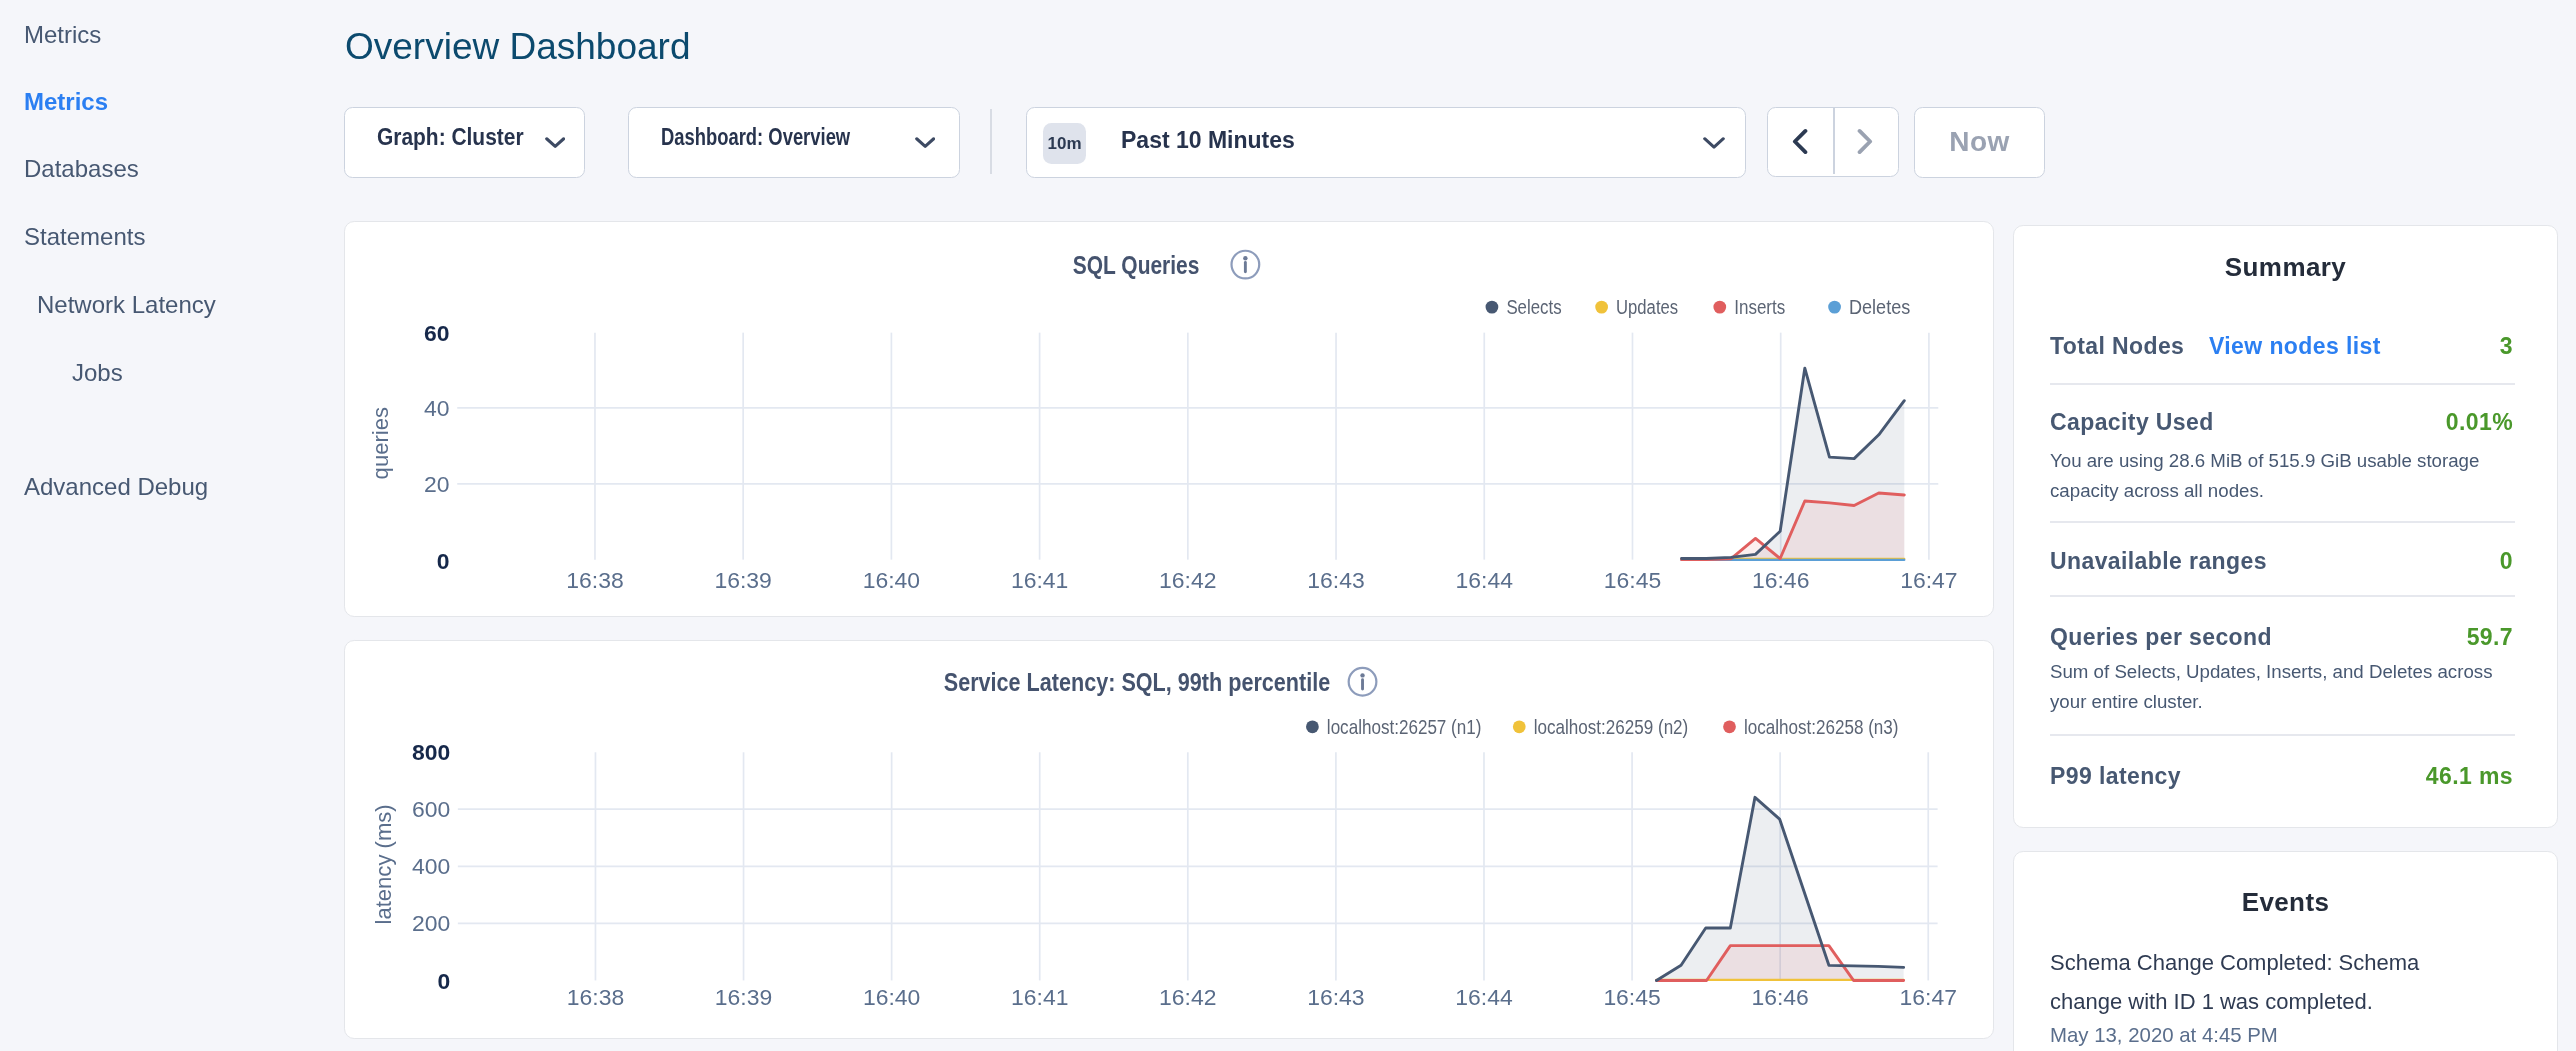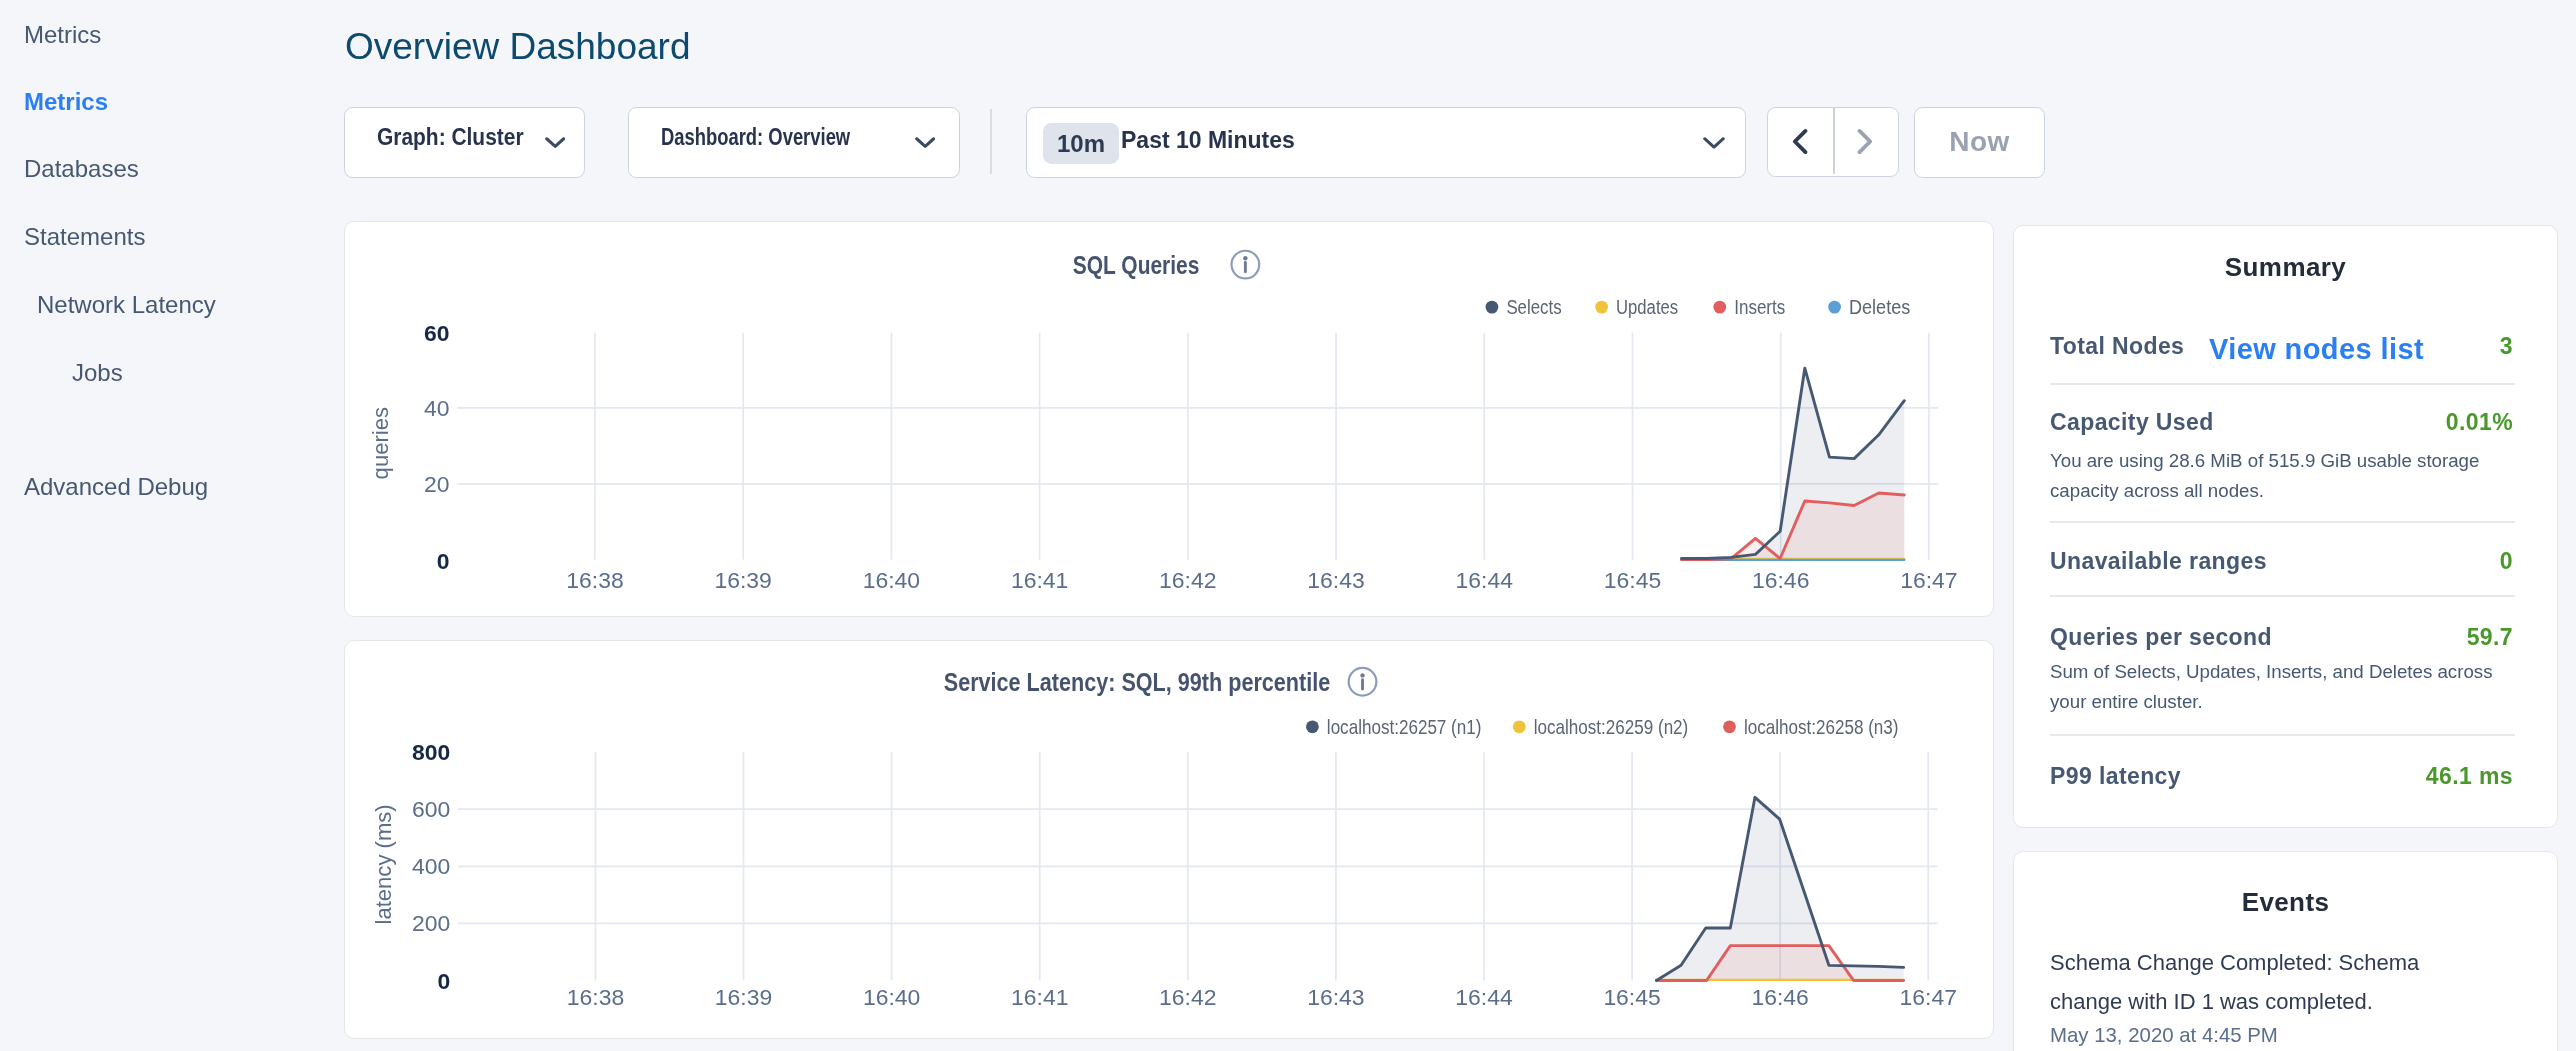--- a/index.html
+++ b/index.html
@@ -37,21 +37,21 @@
       </svg>
   </div>
   <div class="ctl" style="left:628px; top:107px; width:332px; height:71px;">
     <span class="ctltxt abs" style="left:32px; top:16px; transform:scaleX(0.8);">Dashboard: Overview</span>
     <svg class="abs" style="right:24px; top:29px;" width="20.4" height="12" viewBox="0 0 24 14">
         <path d="M2 2 L12 11 L22 2" fill="none" stroke="#3d4a63" stroke-width="3.6" stroke-linecap="round" stroke-linejoin="round"></path>
       </svg>
   </div>
   <div class="abs" style="left:990px; top:109px; width:1.7px; height:65px; background:#d8dce4;"></div>
   <div class="ctl" style="left:1026px; top:107px; width:720px; height:71px;">
-    <div class="abs" style="left:16px; top:14.5px; width:76px; height:41px; background:#dfe3ec; border-radius:8.5px; text-align:center; line-height:41px; font-weight:bold; font-size:24px; color:#2c3a52;">10m</div>
+    <div class="abs" style="left:16px; top:14.5px; width:43px; height:41px; background:#dfe3ec; border-radius:8.5px; text-align:center; line-height:41px; font-weight:bold; font-size:17px; color:#2c3a52;">10m</div>
     <span class="ctltxt abs" style="left:94px; top:18.7px; transform:none;">Past 10 Minutes</span>
     <svg class="abs" style="right:20.4px; top:29px;" width="22" height="12.8" viewBox="0 0 26 15">
         <path d="M2 2 L13 12 L24 2" fill="none" stroke="#3d4a63" stroke-width="3.6" stroke-linecap="round" stroke-linejoin="round"></path>
       </svg>
   </div>
   <div class="ctl" style="left:1767px; top:107px; width:132px; height:70px;">
     <div class="abs" style="left:65px; top:0; width:1.7px; height:66px; background:#ccd3df;"></div>
     <svg class="abs" style="left:23px; top:20.4px;" width="17" height="27" viewBox="0 0 20 32">
         <path d="M17 3.5 L4.5 16 L17 28.5" fill="none" stroke="#2c3a52" stroke-width="4.6" stroke-linecap="round" stroke-linejoin="round"></path>
       </svg>
@@ -162,21 +162,21 @@
         <polyline points="1543,399 1834,399" fill="none" stroke="#f0c23a" stroke-width="2.6" stroke-linejoin="round" stroke-linecap="round"></polyline>
         <polyline points="1543,399.6 1602,399.6 1630,358.6 1746,358.6 1775,399.6 1834,399.6" fill="none" stroke="#e05e5e" stroke-width="3.4" stroke-linejoin="round" stroke-linecap="round"></polyline>
         <polyline points="1543,399.6 1572,381.8 1601,337.8 1630,337.8 1659,184 1688,209.6 1746,381.8 1775,382.5 1804,383.1 1834,384.2" fill="none" stroke="#475872" stroke-width="3.4" stroke-linejoin="round" stroke-linecap="round"></polyline>
       </svg>
   </div>
 
   <div class="card" style="left:2013px; top:225px; width:545px; height:603px;"></div>
   <div class="abs" style="left:2013px; top:252px; width:545px; text-align:center; font-weight:bold; font-size:26px; color:#242c3a; letter-spacing:0.4px;">Summary</div>
   <div class="abs" style="left:2050px; top:333px; width:463px;">
     <span class="shead">Total Nodes</span>
-    <span style="font-weight:bold; font-size:29px; color:#2b7ff2; letter-spacing:0.4px; position:absolute; left:159px;">View nodes list</span>
+    <span style="font-weight:bold; font-size:23px; color:#2b7ff2; letter-spacing:0.4px; position:absolute; left:159px;">View nodes list</span>
     <span class="sval">3</span>
   </div>
   <div class="divline" style="left:2050px; top:383px; width:465px;"></div>
   <div class="abs" style="left:2050px; top:409px; width:463px;">
     <span class="shead">Capacity Used</span><span class="sval">0.01%</span>
   </div>
   <div class="abs sdesc" style="left:2050px; top:446px; width:476px;">You are using 28.6 MiB of 515.9 GiB usable storage<br>capacity across all nodes.</div>
   <div class="divline" style="left:2050px; top:521px; width:465px;"></div>
   <div class="abs" style="left:2050px; top:548px; width:463px;">
     <span class="shead">Unavailable ranges</span><span class="sval">0</span>

